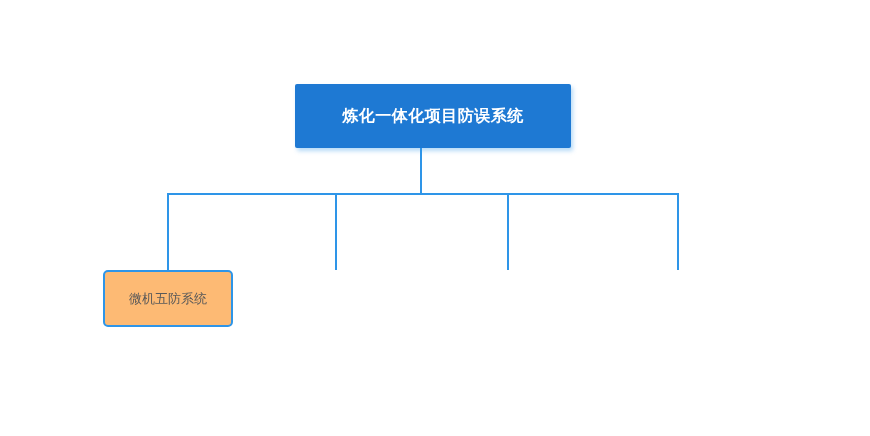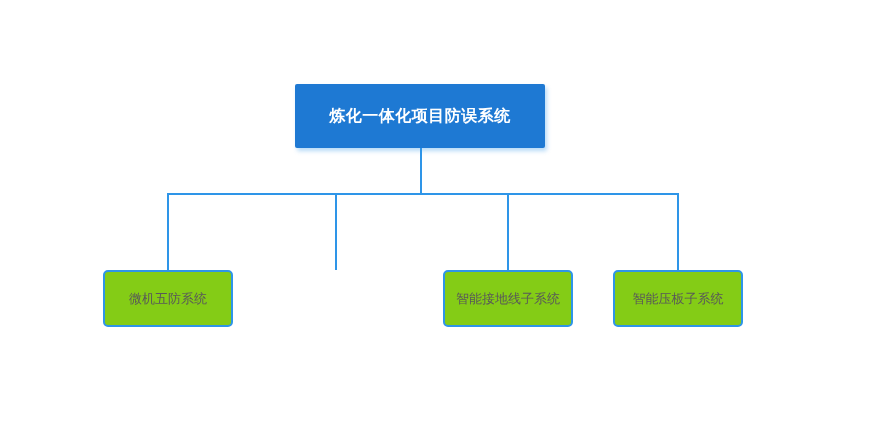--- a/index.html
+++ b/index.html
@@ -21,31 +21,31 @@
   }
   .edge{position:absolute;background:var(--connector);}
   .edge.v{width:2px;}
   .edge.h{height:2px;}
   .node{
     position:absolute;
     display:flex;align-items:center;justify-content:center;
     text-align:center;
   }
   .node.root{
-    left:295px;top:84px;width:250px;height:64px;
+    left:295px;top:84px;width:276px;height:64px;
     background:var(--root-fill);
     color:var(--root-text);
     font-size:16px;font-weight:bold;
     border-radius:2px;
     box-shadow:2px 3px 4px rgba(46,149,232,0.35);
     letter-spacing:0.5px;
   }
   .node.child{
     top:270px;height:57px;
-    background:#84cc16;
+    background:#fdba74;
     border:2px solid var(--node-border);
     border-radius:5px;
     color:var(--node-text);
     font-size:13px;
   }
   .node.c1{left:103px;width:130px;}
   .node.c2{left:270px;width:133px;}
   .node.c3{left:443px;width:130px;}
   .node.c4{left:613px;width:130px;}
   
@@ -68,20 +68,14 @@
   <div class="edge v drop-3"></div>
   <div class="edge v drop-4"></div>
 
   <div class="node root">
     <span>炼化一体化项目防误系统</span>
   </div>
 
   <div class="node child c1">
     <span>微机五防系统</span>
   </div>
-  <div class="node child c3">
-    <span>智能接地线子系统</span>
-  </div>
-  <div class="node child c4">
-    <span>智能压板子系统</span>
-  </div>
 
 </div>
 
 </body></html>

